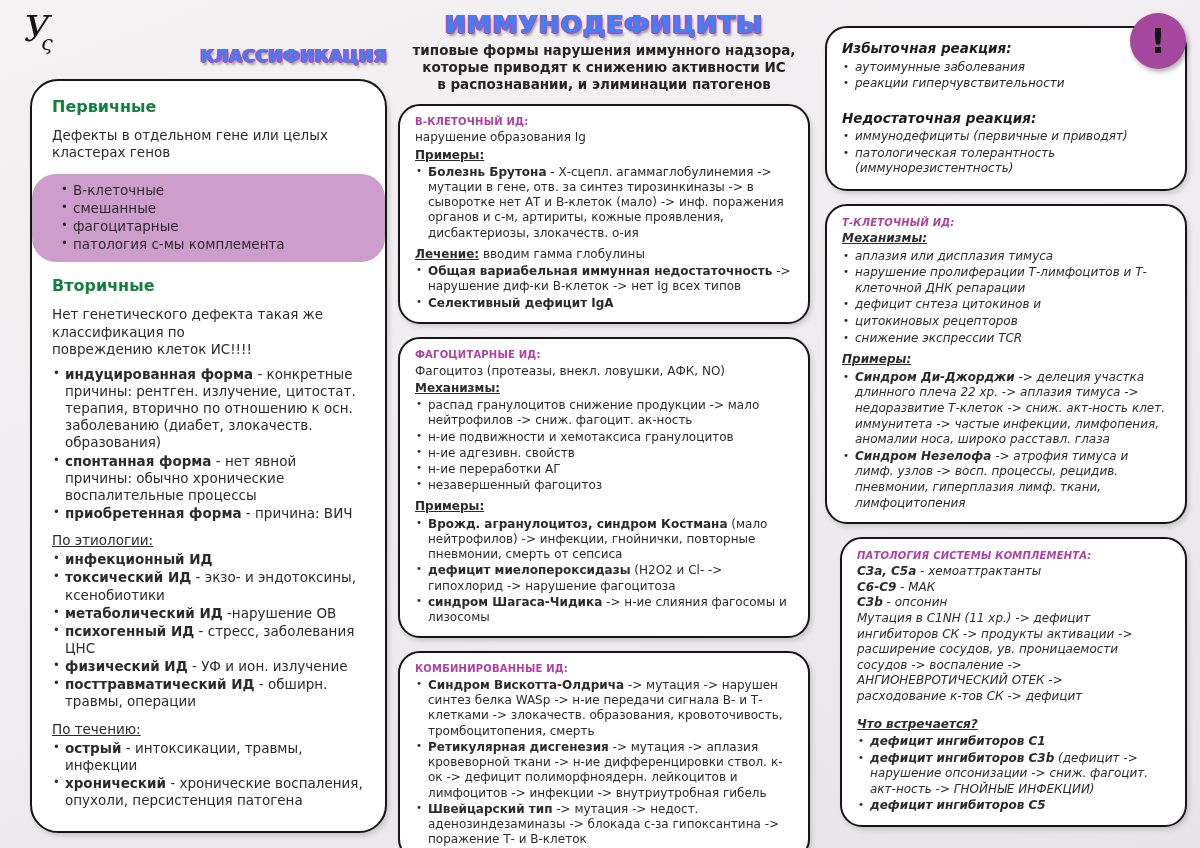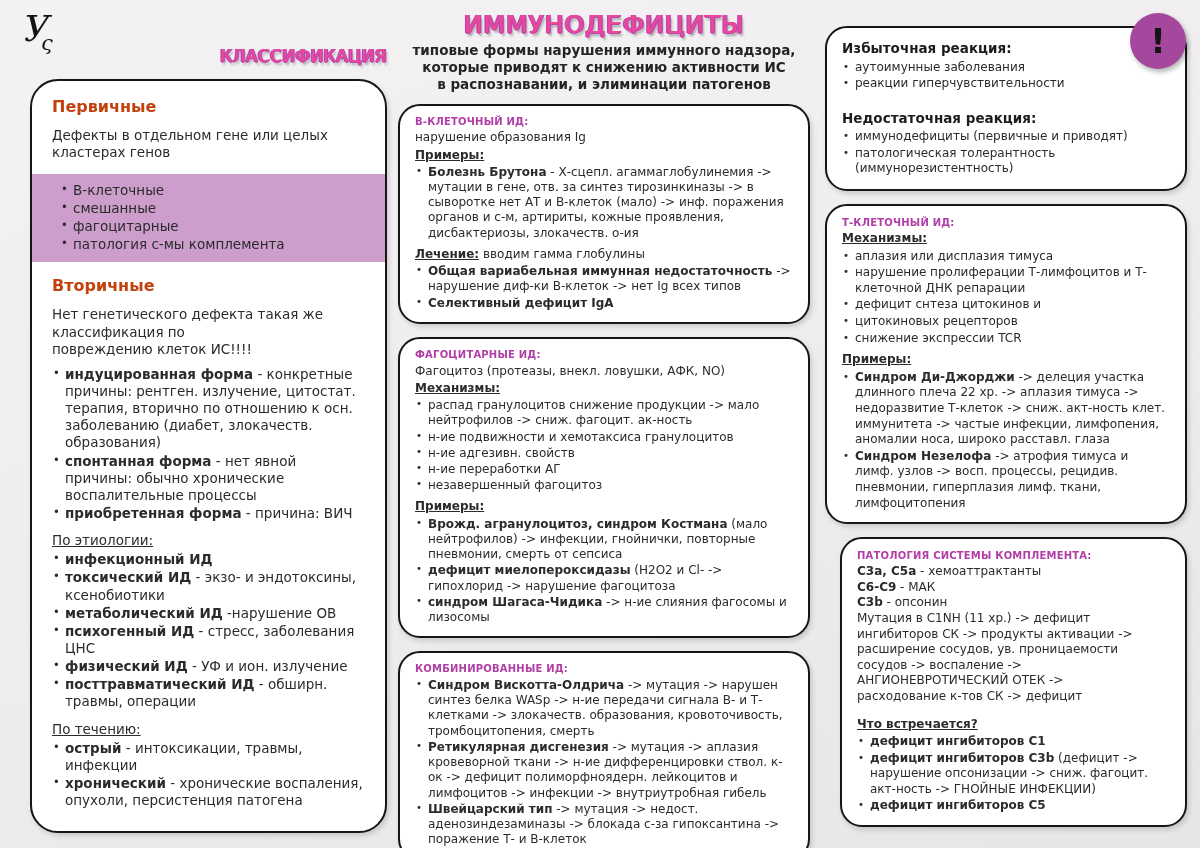--- a/index.html
+++ b/index.html
@@ -17,56 +17,56 @@
   .logo-u { font-size:36px; }
   .logo-s { font-size:21px; display:inline-block; margin-left:-9px; transform:translateY(9px); }
   .alert {
     position:absolute; left:1130px; top:13px; width:56px; height:56px; border-radius:50%;
     background:#a6479e; display:flex; align-items:center; justify-content:center;
     box-shadow:2px 3px 5px rgba(0,0,0,0.3); z-index:5;
   }
   .alert-mark { font-size:34px; font-weight:bold; color:#141414; line-height:1; }
 
   .glow {
-    color:#ec4899; font-weight:normal;
+    color:#3b82f6; font-weight:bold;
     text-shadow:-1.3px 0 0 #bf44ae, 1.3px 0 0 #bf44ae, 0 1px 0 #bf44ae, 2px 2.5px 2.5px rgba(0,0,0,0.35);
   }
   .box {
     background:#fff; border:2px solid #161616; border-radius:22px;
     padding:10px 15px; box-shadow:2px 3px 5px rgba(0,0,0,0.15);
   }
   .pre { white-space:pre-line; }
   .b { font-weight:bold; }
   .accent-title { color:#b13da6; font-weight:bold; font-size:10px; margin:0 0 2px 0; letter-spacing:0.2px; }
   .u-label { text-decoration:underline; font-weight:bold; margin:2px 0 1px 0; }
   .u-label.reg { font-weight:normal; margin-top:10px; }
   ul { margin:2px 0 6px 0; padding:0; list-style:none; }
   li { position:relative; padding-left:13px; margin:0 0 1px 0; }
   li::before { content:"•"; position:absolute; left:1px; top:0; font-size:0.85em; }
 
   
   .col-left { position:absolute; left:30px; top:46px; width:357px; }
   .col-label { text-align:right; font-size:17px; margin-bottom:13px; letter-spacing:0.4px; }
   .box-left { border-radius:28px; padding:14px 20px 16px 20px; font-size:13.5px; line-height:1.27; }
-  .h1 { font-size:16px; font-weight:bold; margin:2px 0 10px 0; color:#c2410c; }
+  .h1 { font-size:16px; font-weight:bold; margin:2px 0 10px 0; color:#15803d; }
   .box-left p { margin:0 0 8px 0; }
-  .highlight { background:#cd9ecb; margin:12px -20px 14px -20px; padding:8px 20px 8px 28px; }
+  .highlight { background:#cd9ecb; margin:12px -20px 14px -20px; padding:8px 20px 8px 28px;border-radius:24px; }
   .highlight li { margin-bottom:1px; }
   .box-left ul.blk { margin-bottom:10px; }
 
   
   .col-mid { position:absolute; left:398px; top:10px; width:412px; }
   .page-title { text-align:center; font-size:25px; letter-spacing:1px; margin:0; }
   .page-subtitle { text-align:center; font-size:13.5px; font-weight:bold; color:#242424; margin:3px 0 11px 0; line-height:1.25; }
   .col-mid .box { font-size:12px; line-height:1.27; margin-bottom:13px; }
   .col-mid .box p { margin:0; }
 
   
   .col-right { position:absolute; left:825px; top:26px; width:362px; }
-  .col-right .box { font-size:12px; line-height:1.3; margin-bottom:13px; }
+  .col-right .box { font-size:12px; line-height:1.3; margin-bottom:13px;font-style:italic; }
   .col-right .box p { margin:0; }
   .rx-head { font-weight:bold; font-size:13.5px; margin:2px 0 1px 0; color:#1c1c1c; }
   .gap { height:10px; }
   .box-complement { margin-left:15px; width:347px; }
 </style>
 </head>
 <body>
 
 <div class="logo">
   <span class="logo-u">У</span><span class="logo-s">ς</span>

